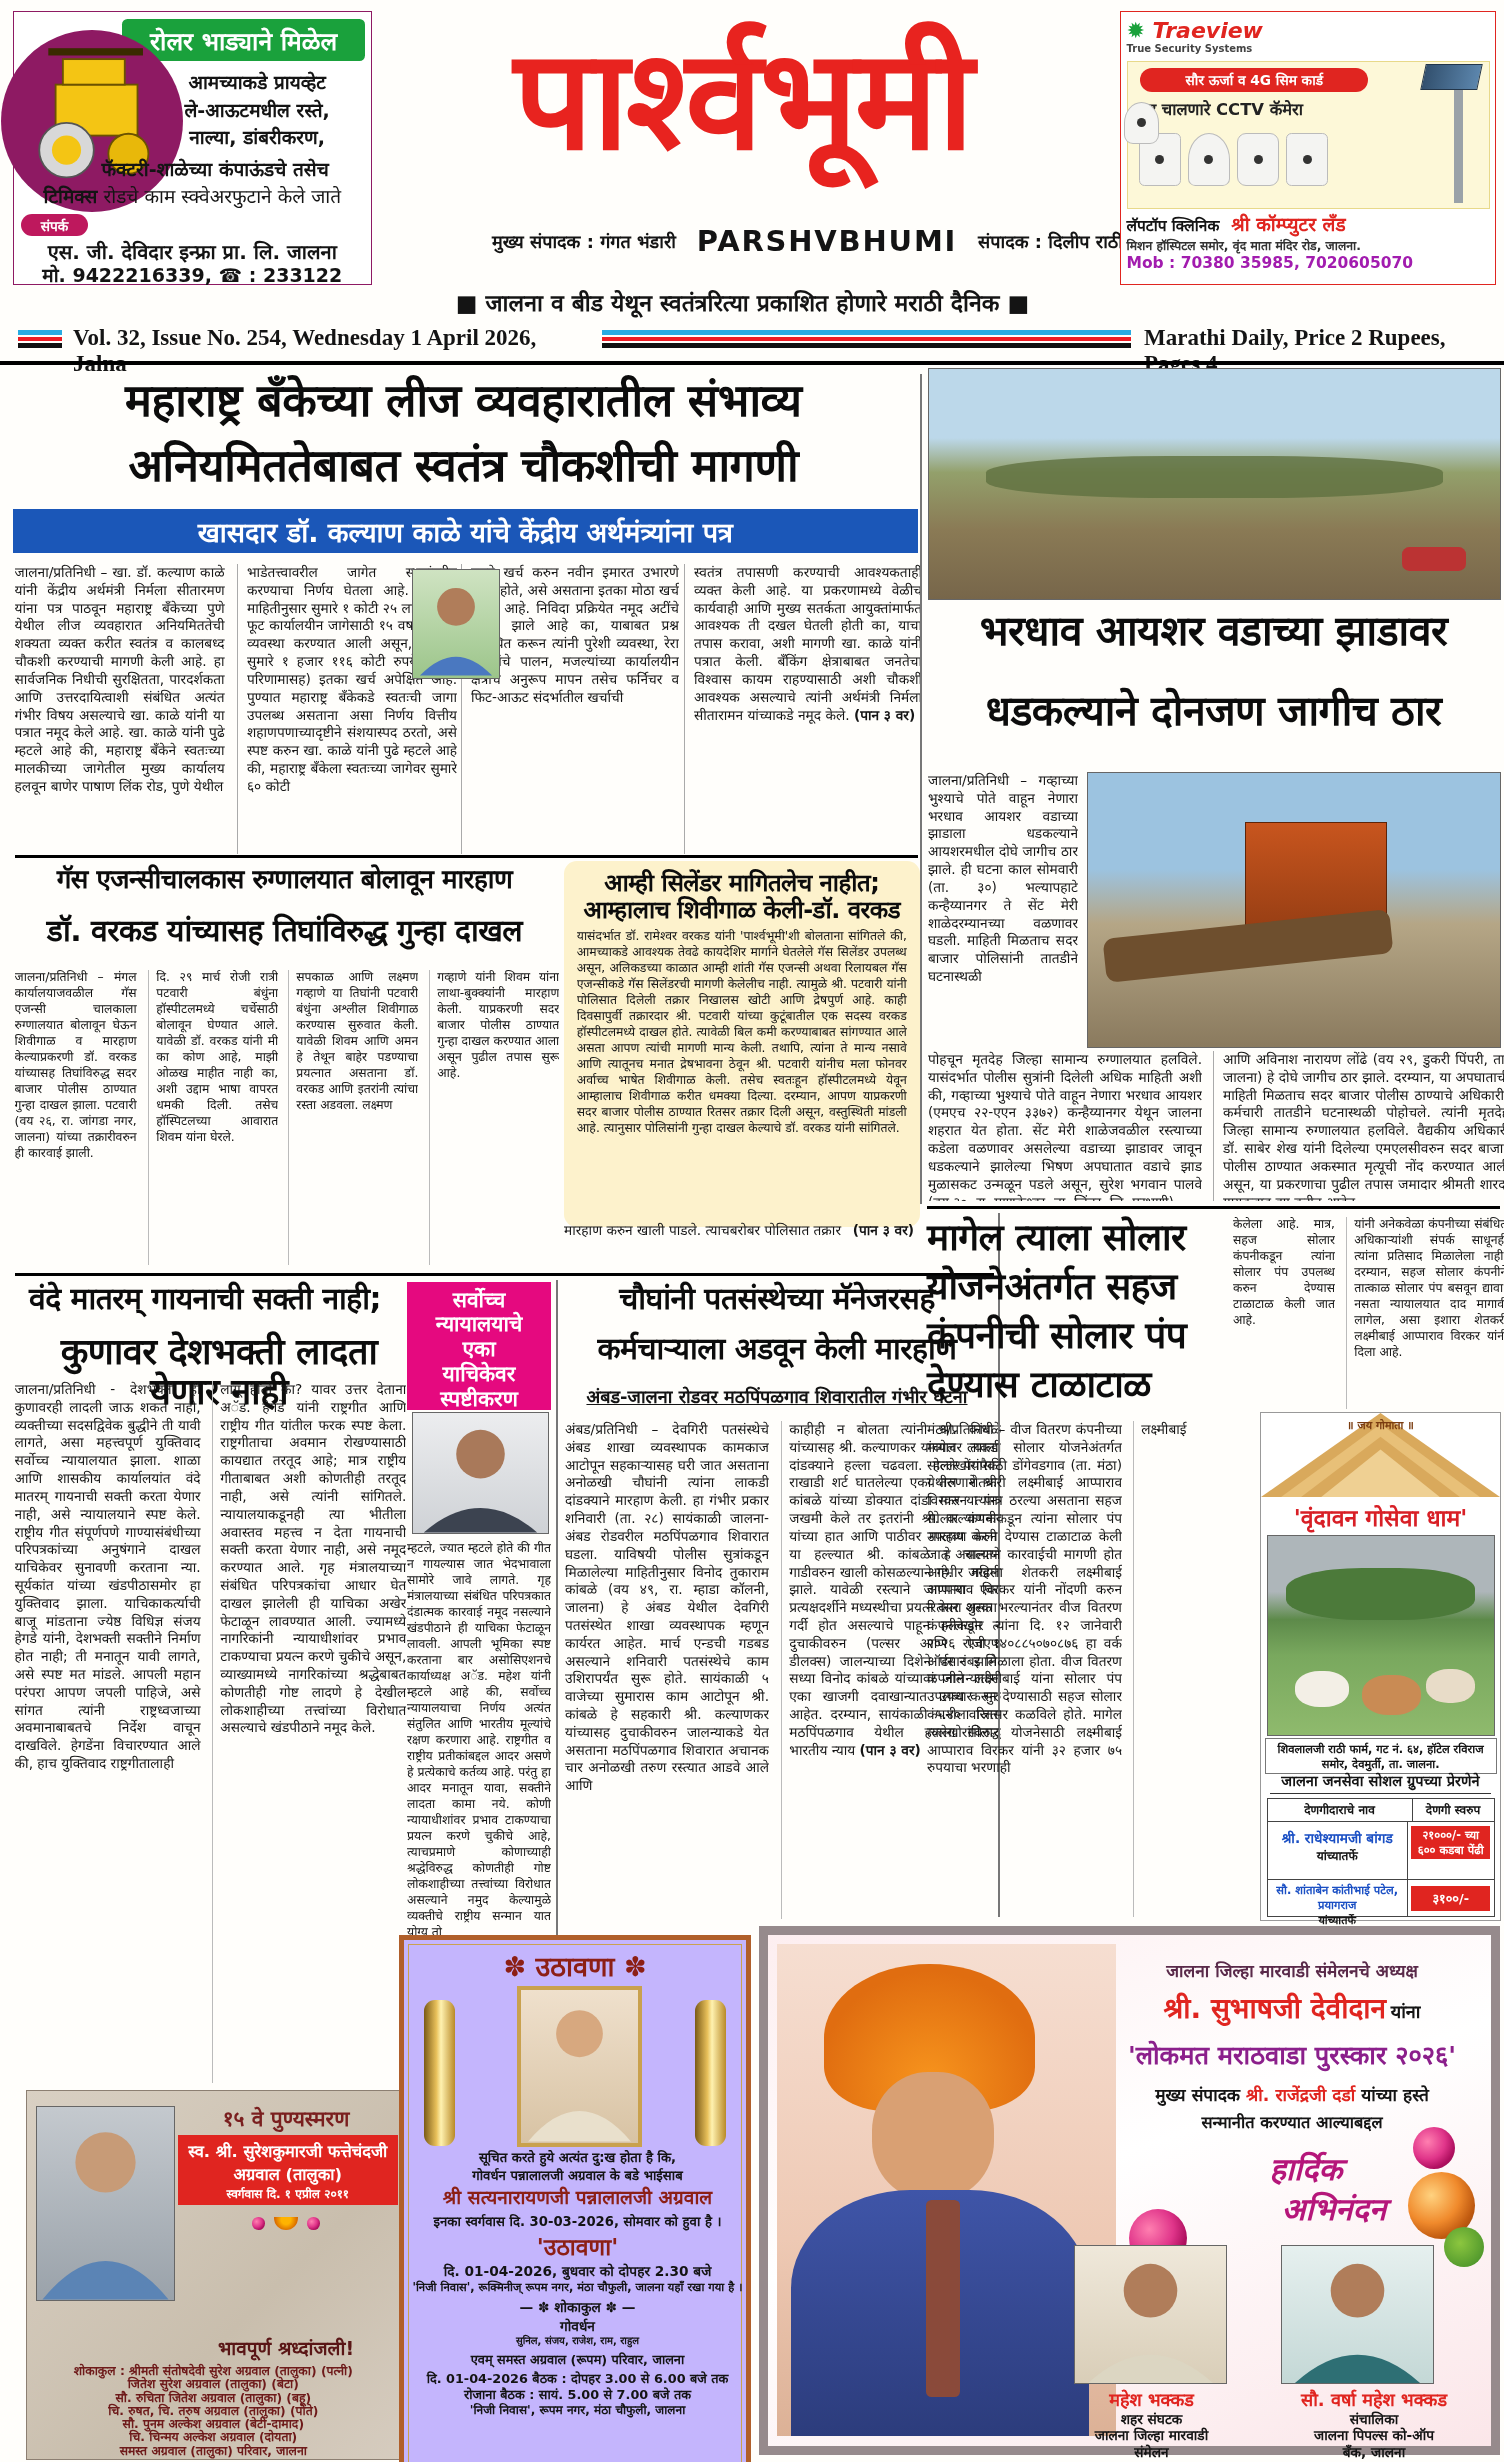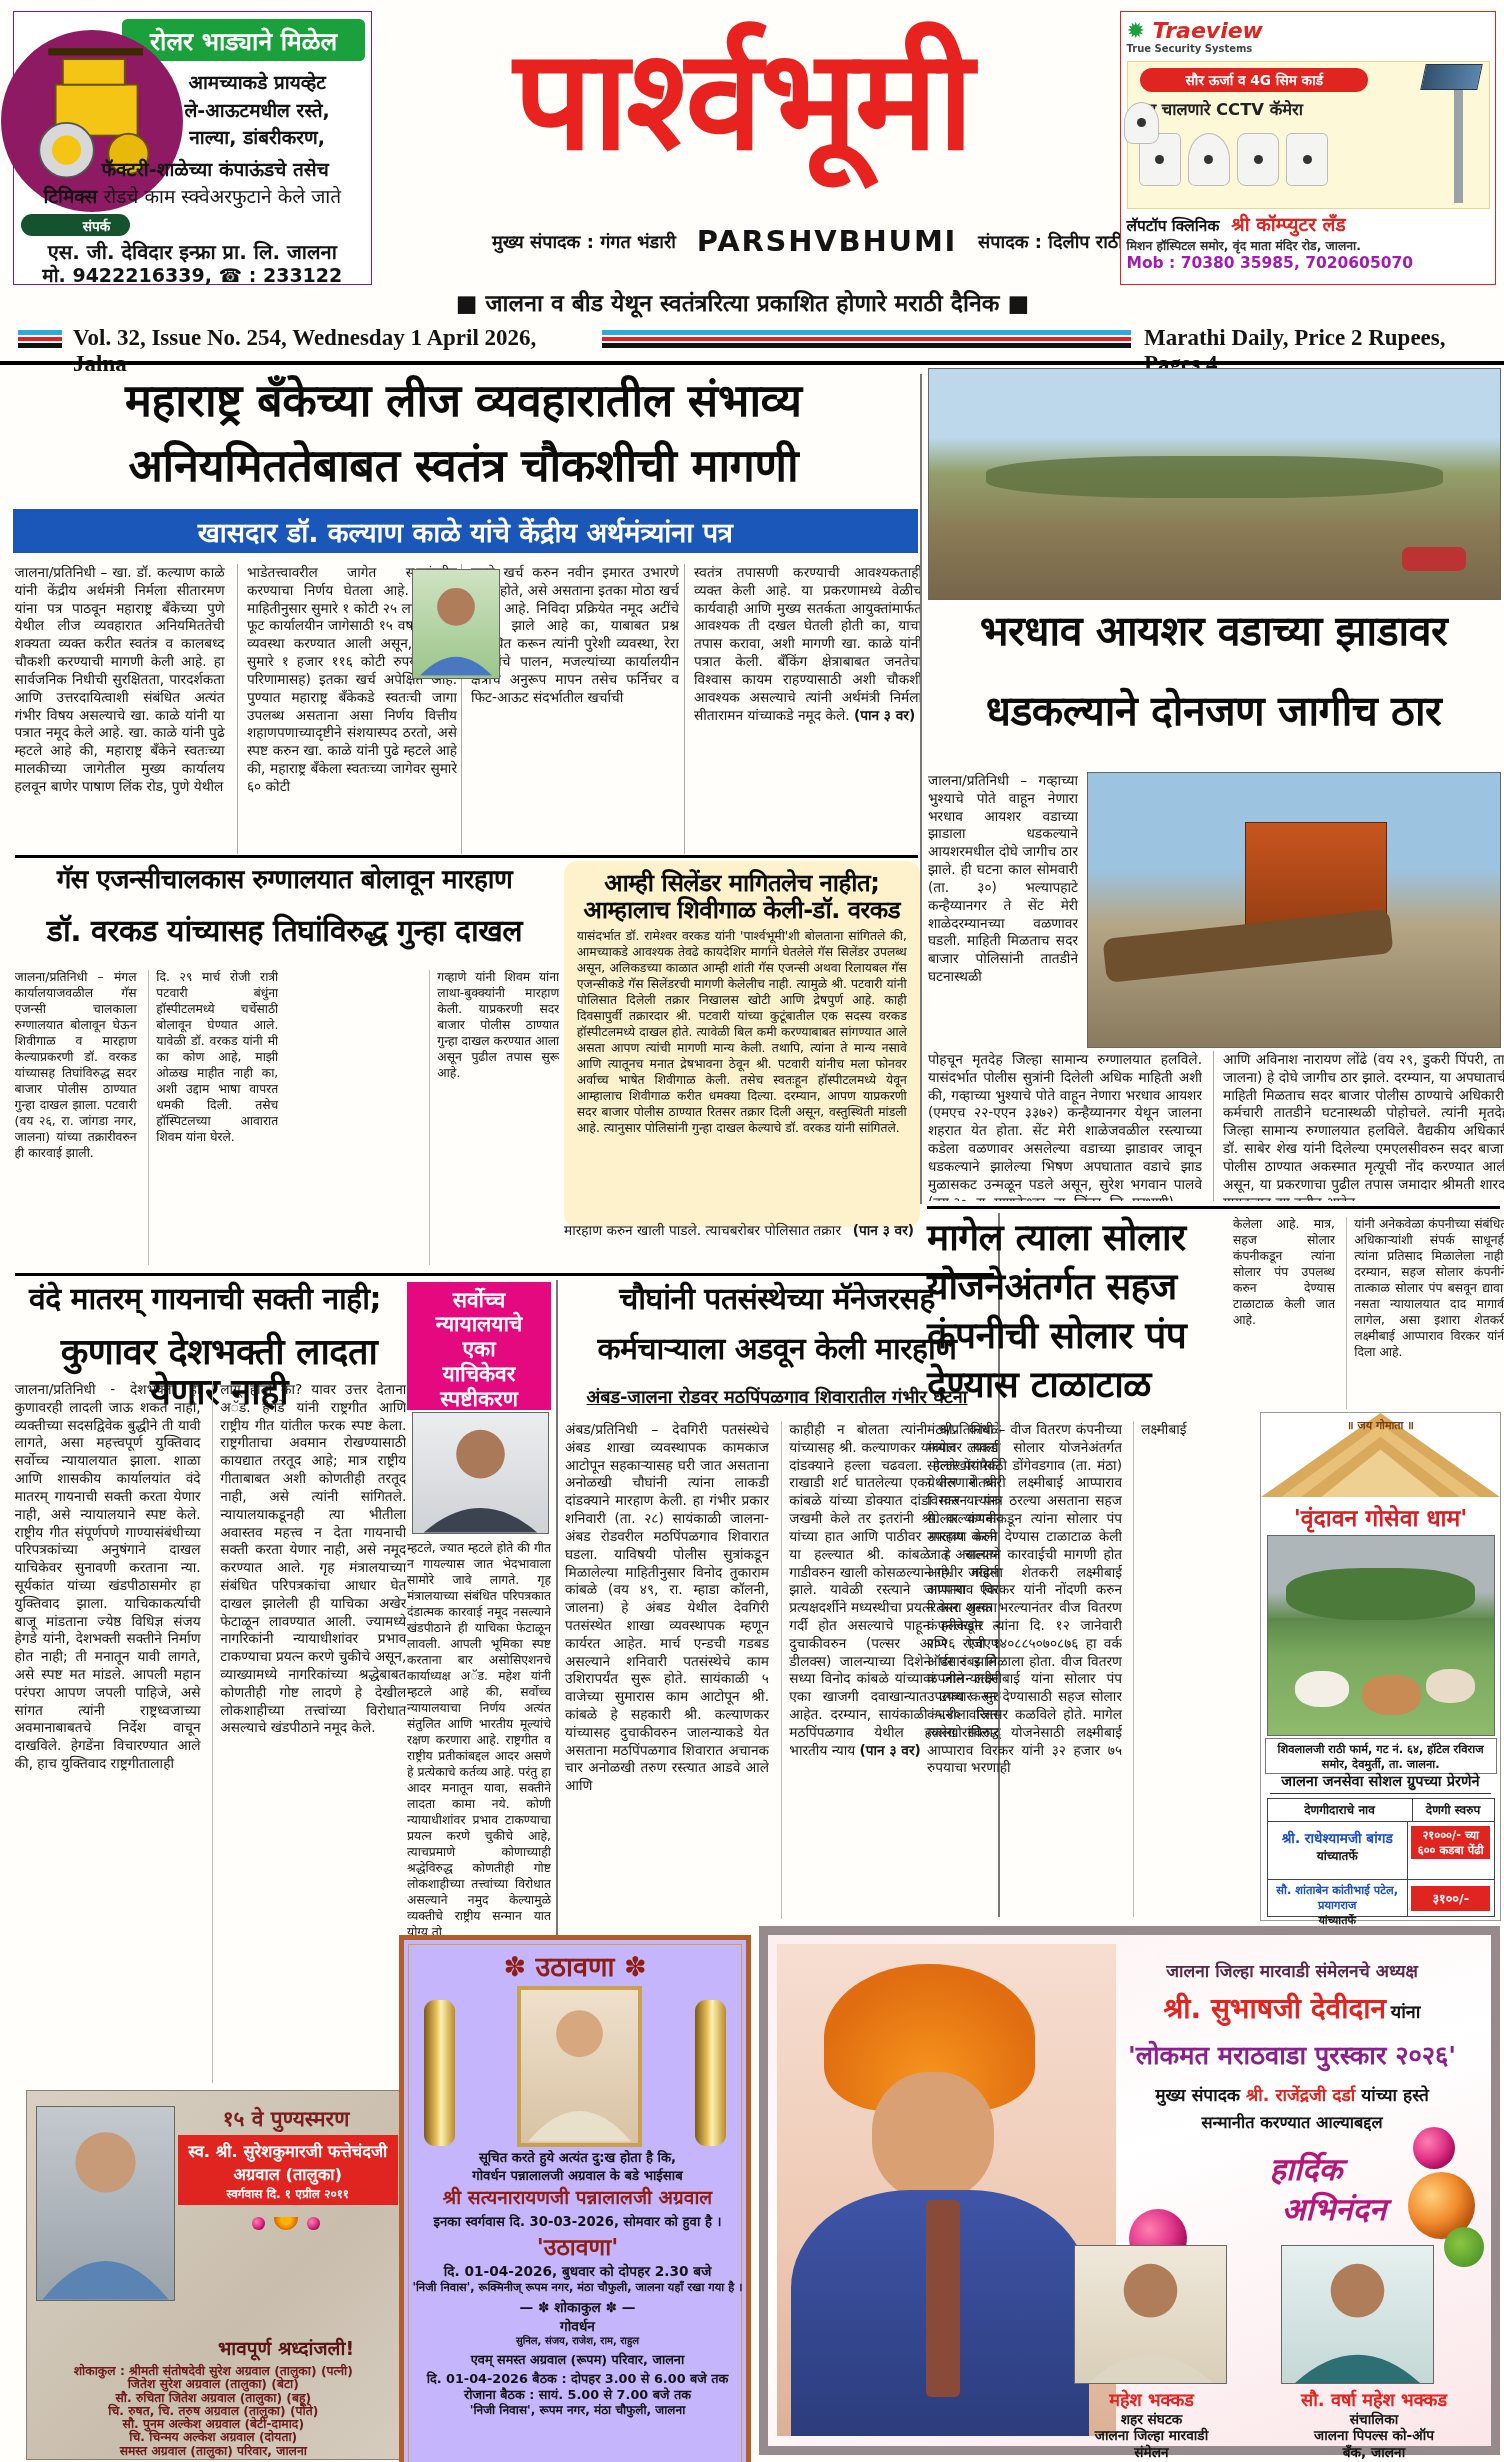--- a/index.html
+++ b/index.html
@@ -50,22 +50,22 @@
     </div>
     <div class="abs ctr" style="left:137px;top:57px;right:7.3px;font-size:19px;font-weight:700;line-height:1.45;">
       <div>आमच्याकडे प्रायव्हेट</div>
       <div>ले-आऊटमधील रस्ते,</div>
       <div>नाल्या, डांबरीकरण,</div>
     </div>
     <div class="abs ctr" style="left:51px;top:144px;right:5.5px;font-size:19px;font-weight:700;">फॅक्टरी-शाळेच्या कंपाऊंडचे तसेच</div>
     <div class="abs ctr" style="left:3.6px;top:171px;right:3.6px;font-size:19px;">
       <b>टिमिक्स</b><span> रोडचे काम स्क्वेअरफुटाने केले जाते</span>
     </div>
-    <div class="abs" style="left:7.3px;top:202px;width:67px;height:22px;background:#14532d;color:#fff;font-size:13.7px;font-weight:700;
-                display:flex;align-items:center;justify-content:center;border-radius:11px;padding-left:42px;">संपर्क</div>
+    <div class="abs" style="left:7.3px;top:202px;width:67px;height:22px;background:#be185d;color:#fff;font-size:13.7px;font-weight:700;
+                display:flex;align-items:center;justify-content:center;border-radius:11px;">संपर्क</div>
     <div class="abs ctr" style="left:3.6px;top:226px;right:3.6px;font-size:20px;font-weight:800;">एस. जी. देविदार इन्फ्रा प्रा. लि. जालना</div>
     <div class="abs ctr" style="left:3.6px;top:250px;right:3.6px;font-size:19px;font-weight:800;">मो. 9422216339, ☎ : 233122</div>
   </div>
 
   <div class="abs ctr" style="left:372px;top:7.3px;width:741px;font-size:139px;font-weight:800;color:#e8231f;line-height:1.35;letter-spacing:-2.7px;">पार्श्वभूमी</div>
 
   <div class="abs" style="left:492px;top:224px;width:631px;display:flex;justify-content:space-between;align-items:center;">
     <span style="font-size:18px;font-weight:800;">मुख्य संपादक : गंगत भंडारी</span>
     <span style="font-size:29px;font-weight:800;letter-spacing:1.8px;">PARSHVBHUMI</span>
     <span style="font-size:18px;font-weight:800;">संपादक : दिलीप राठी</span>
@@ -165,20 +165,21 @@
   <div class="abs hd" style="left:11px;top:914px;width:547px;font-size:30px;">डॉ. वरकड यांच्यासह तिघांविरुद्ध गुन्हा दाखल</div>
 
   <div class="abs ybox" style="left:564px;top:861px;width:330px;height:348px;">
     <div class="hd" style="font-size:24px;">आम्ही सिलेंडर मागितलेच नाहीत;</div>
     <div class="hd" style="font-size:24px;">आम्हालाच शिवीगाळ केली-डॉ. वरकड</div>
     <div class="sm" style="margin-top:5.5px;height:274px;">यासंदर्भात डॉ. रामेश्वर वरकड यांनी 'पार्श्वभूमी'शी बोलताना सांगितले की, आमच्याकडे आवश्यक तेवढे कायदेशिर मार्गाने घेतलेले गॅस सिलेंडर उपलब्ध असून, अलिकडच्या काळात आम्ही शांती गॅस एजन्सी अथवा रिलायबल गॅस एजन्सीकडे गॅस सिलेंडरची मागणी केलेलीच नाही. त्यामुळे श्री. पटवारी यांनी पोलिसात दिलेली तक्रार निखालस खोटी आणि द्रेषपुर्ण आहे. काही दिवसापुर्वी तक्रारदार श्री. पटवारी यांच्या कुटूंबातील एक सदस्य वरकड हॉस्पीटलमध्ये दाखल होते. त्यावेळी बिल कमी करण्याबाबत सांगण्यात आले असता आपण त्यांची मागणी मान्य केली. तथापि, त्यांना ते मान्य नसावे आणि त्यातूनच मनात द्रेषभावना ठेवून श्री. पटवारी यांनीच मला फोनवर अर्वाच्च भाषेत शिवीगाळ केली. तसेच स्वतःहून हॉस्पीटलमध्ये येवून आम्हालाच शिवीगाळ करीत धमक्या दिल्या. दरम्यान, आपण याप्रकरणी सदर बाजार पोलीस ठाण्यात रितसर तक्रार दिली असून, वस्तुस्थिती मांडली आहे. त्यानुसार पोलिसांनी गुन्हा दाखल केल्याचे डॉ. वरकड यांनी सांगितले.</div>
   </div>
 
   <div class="abs sm" style="left:14.6px;top:970px;width:122px;height:295px;">जालना/प्रतिनिधी – मंगल कार्यालयाजवळील गॅस एजन्सी चालकाला रुग्णालयात बोलावून घेऊन शिवीगाळ व मारहाण केल्याप्रकरणी डॉ. वरकड यांच्यासह तिघांविरुद्ध सदर बाजार पोलीस ठाण्यात गुन्हा दाखल झाला. पटवारी (वय २६, रा. जांगडा नगर, जालना) यांच्या तक्रारीवरुन ही कारवाई झाली.</div>
   <div class="abs sm" style="left:148px;top:970px;width:122px;height:295px;border-left:0.9px solid #bbb;padding-left:7.3px;">दि. २९ मार्च रोजी रात्री पटवारी बंधुंना हॉस्पीटलमध्ये चर्चेसाठी बोलावून घेण्यात आले. यावेळी डॉ. वरकड यांनी मी का कोण आहे, माझी ओळख माहीत नाही का, अशी उद्दाम भाषा वापरत धमकी दिली. तसेच हॉस्पिटलच्या आवारात शिवम यांना घेरले.</div>
+  <div class="abs sm" style="left:288px;top:970px;width:122px;height:295px;border-left:0.9px solid #bbb;padding-left:7.3px;">सपकाळ आणि लक्ष्मण गव्हाणे या तिघांनी पटवारी बंधुंना अश्लील शिवीगाळ करण्यास सुरुवात केली. यावेळी शिवम आणि अमन हे तेथून बाहेर पडण्याचा प्रयत्नात असताना डॉ. वरकड आणि इतरांनी त्यांचा रस्ता अडवला. लक्ष्मण</div>
   <div class="abs sm" style="left:429px;top:970px;width:122px;height:295px;border-left:0.9px solid #bbb;padding-left:7.3px;">गव्हाणे यांनी शिवम यांना लाथा-बुक्क्यांनी मारहाण केली. याप्रकरणी सदर बाजार पोलीस ठाण्यात गुन्हा दाखल करण्यात आला असून पुढील तपास सुरू आहे.</div>
 
   <div class="abs" style="left:564px;top:1222px;width:350px;font-size:13.7px;line-height:1.3;">
     <span>मारहाण करुन खाली पाडले. त्याचबरोबर पोलिसात तक्रार</span>
     <span class="jump" style="float:right;">(पान ३ वर)</span>
   </div>
 
   <div class="abs hrule" style="left:14.6px;top:1273px;width:979px;height:2.7px;"></div>
   <div class="abs hrule" style="left:927px;top:1206px;width:573px;height:2.7px;"></div>
 

